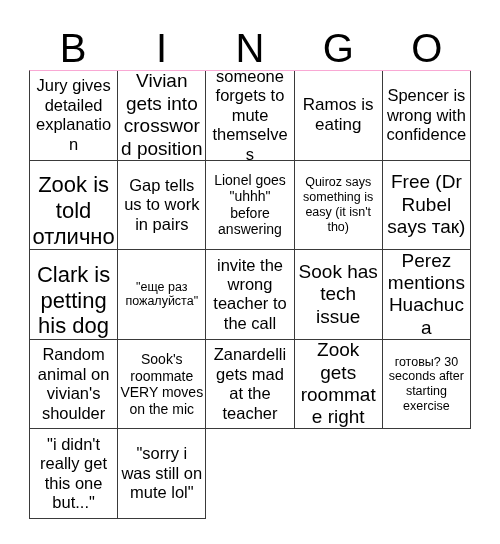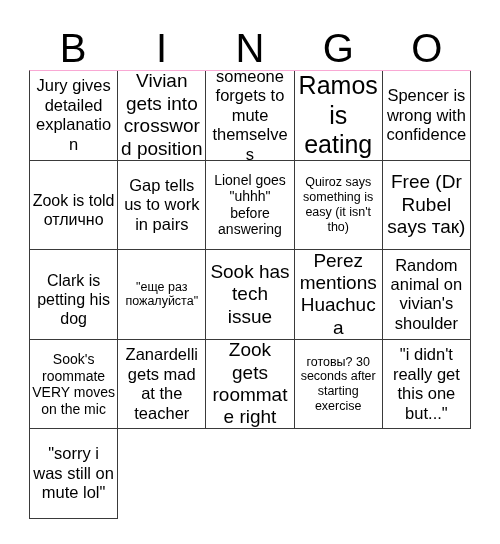--- a/index.html
+++ b/index.html
@@ -66,22 +66,22 @@
     line-height: 1.18;
     word-wrap: break-word;
     hyphens: none;
   }
 
   
   .fs-xs  { font-size: 12.5px; }
   .fs-sm  { font-size: 14px; }
   .fs-md  { font-size: 16.5px; }
   .fs-lg  { font-size: 19px; }
-  .fs-xl  { font-size: 16px; margin-top: 12px; }
-  .fs-xxl { font-size: 25px; }
+  .fs-xl  { font-size: 22px; margin-top: 12px; }
+  .fs-xxl { font-size: 17px; }
 </style>
 </head>
 <body>
 
 <div id="bingo-card">
 
   <div id="bingo-header">
     <div class="header-letter">B</div>
     <div class="header-letter">I</div>
     <div class="header-letter">N</div>
@@ -120,20 +120,23 @@
       <div class="bingo-cell">
         <span class="cell-text fs-lg">Free (Dr Rubel says так)</span>
       </div>
       <div class="bingo-cell">
         <span class="cell-text fs-xl">Clark is petting his dog</span>
       </div>
       <div class="bingo-cell">
         <span class="cell-text fs-xs">"еще раз пожалуйста"</span>
       </div>
       <div class="bingo-cell">
+        <span class="cell-text fs-md">invite the wrong teacher to the call</span>
+      </div>
+      <div class="bingo-cell">
         <span class="cell-text fs-lg">Sook has tech issue</span>
       </div>
       <div class="bingo-cell">
         <span class="cell-text fs-lg">Perez mentions Huachuca</span>
       </div>
       <div class="bingo-cell">
         <span class="cell-text fs-md">Random animal on vivian's shoulder</span>
       </div>
       <div class="bingo-cell">
         <span class="cell-text fs-sm">Sook's roommate VERY moves on the mic</span>

